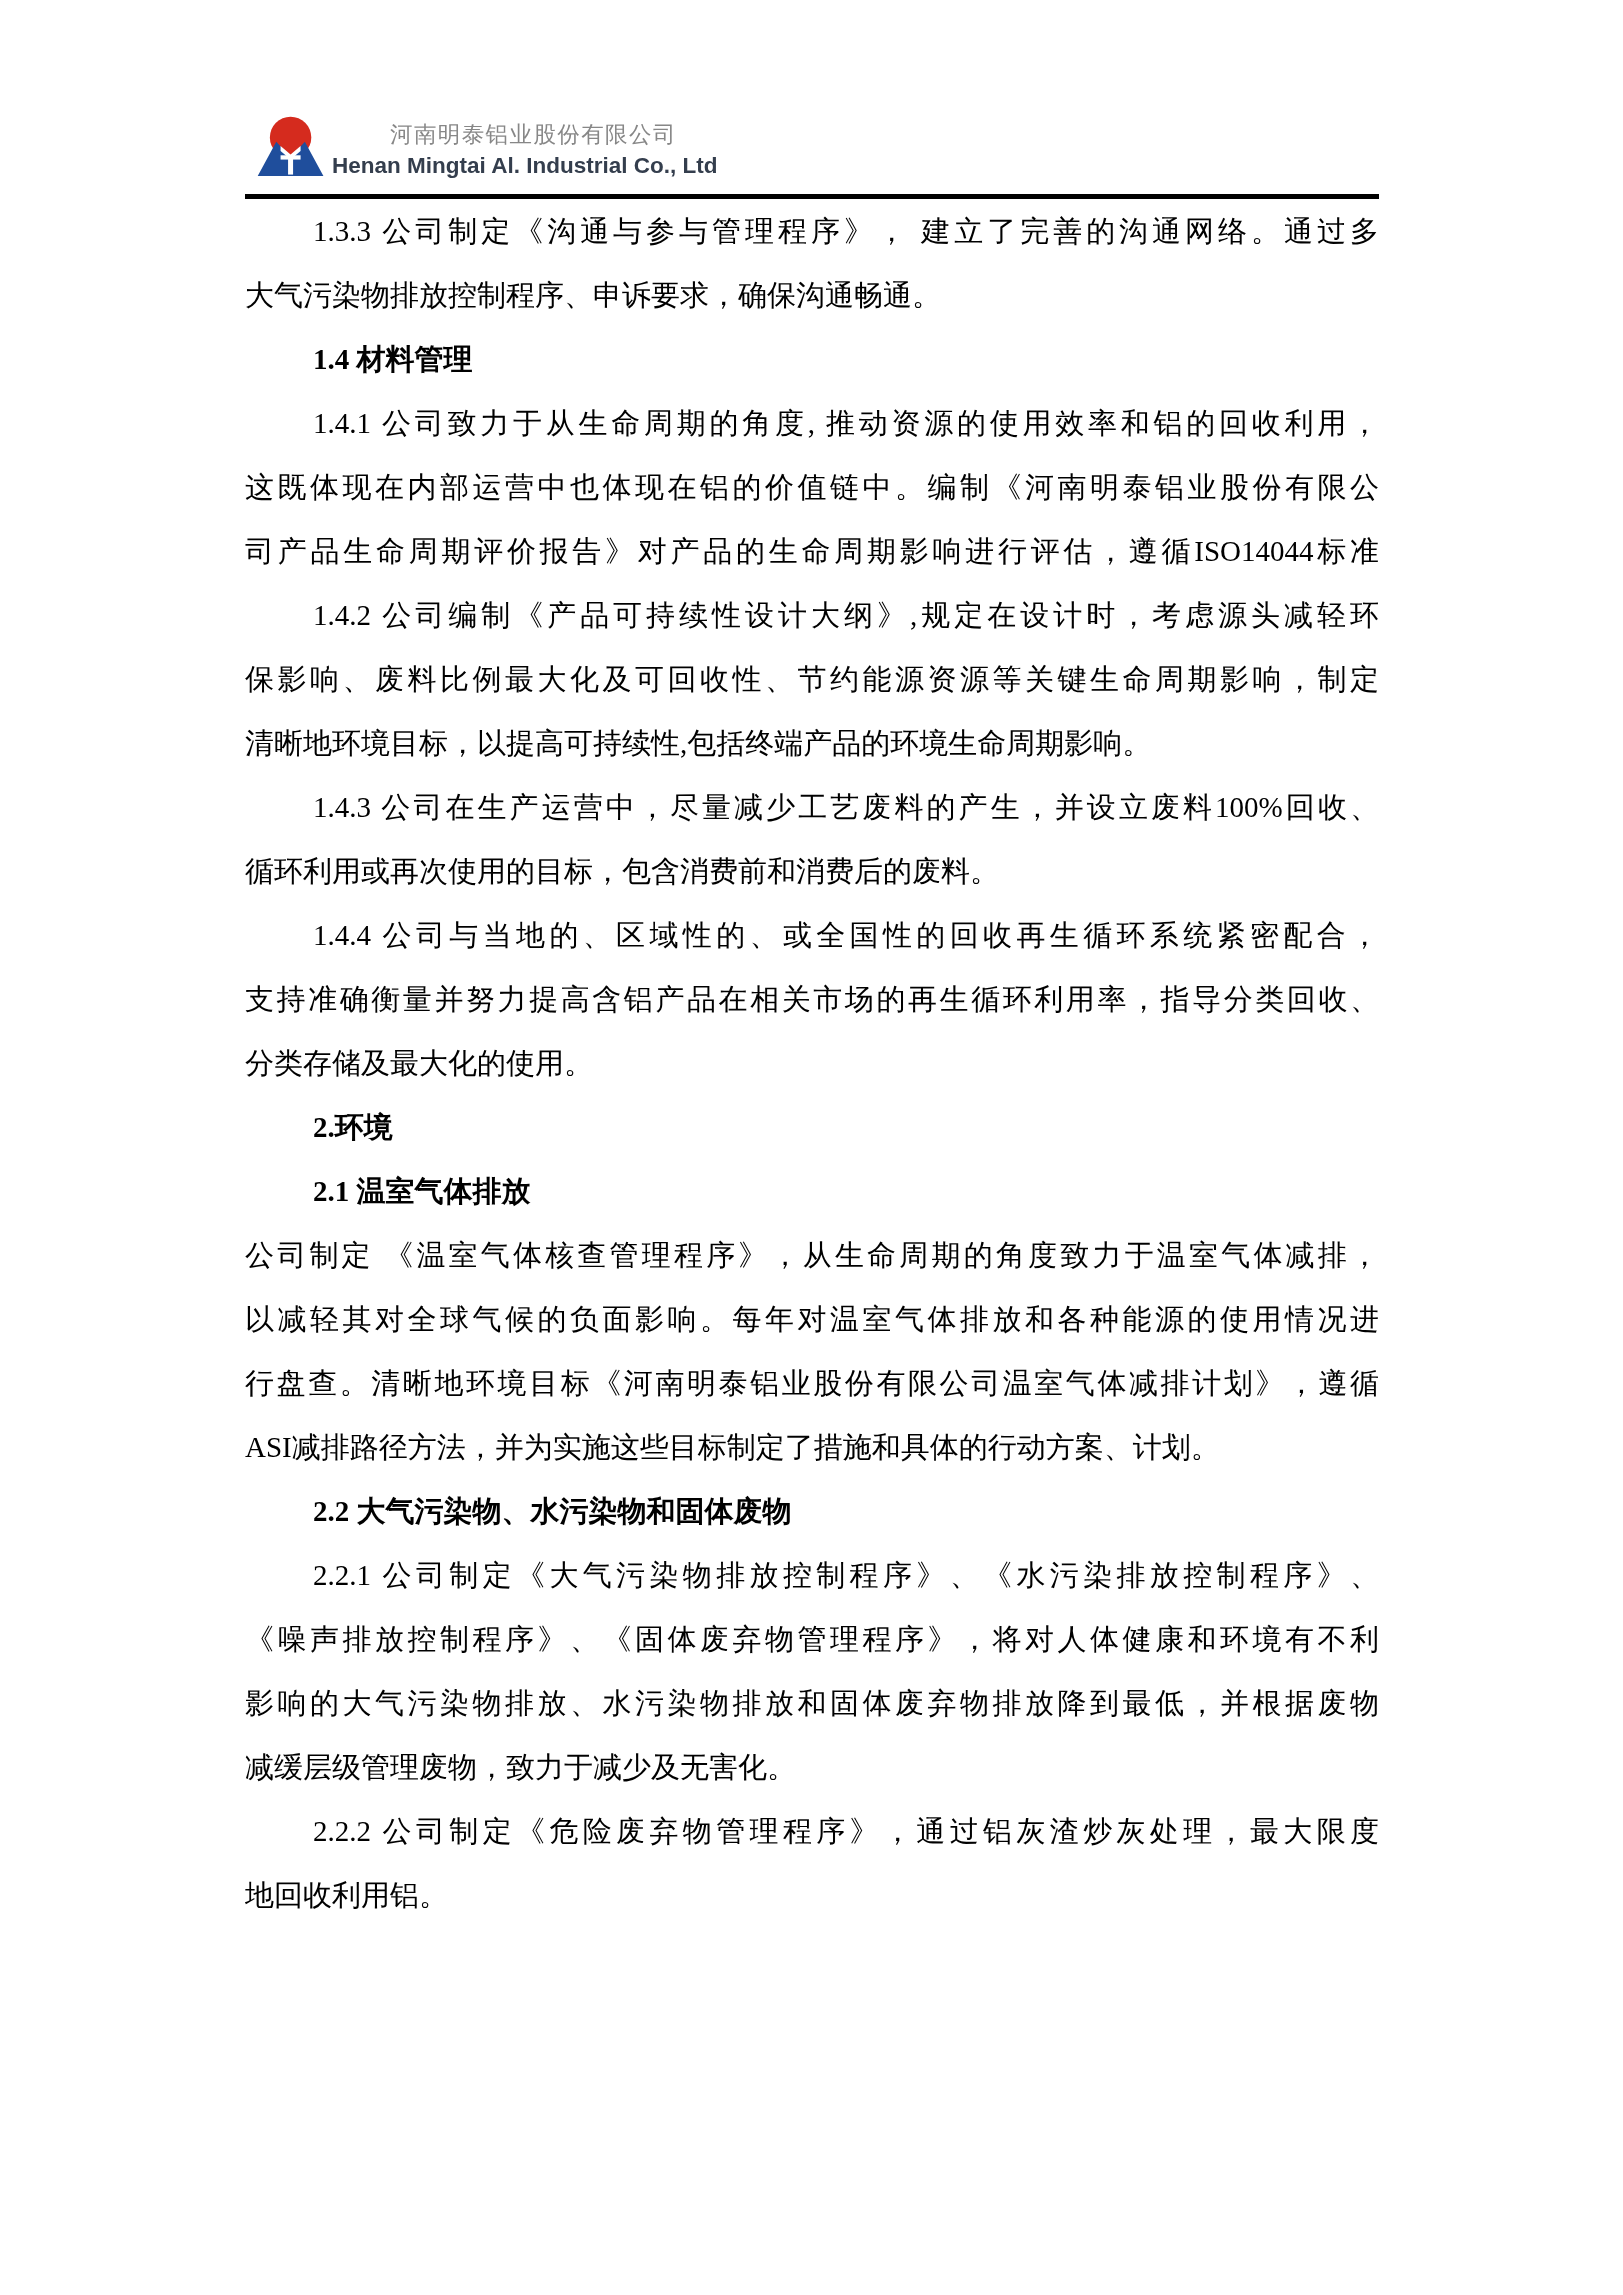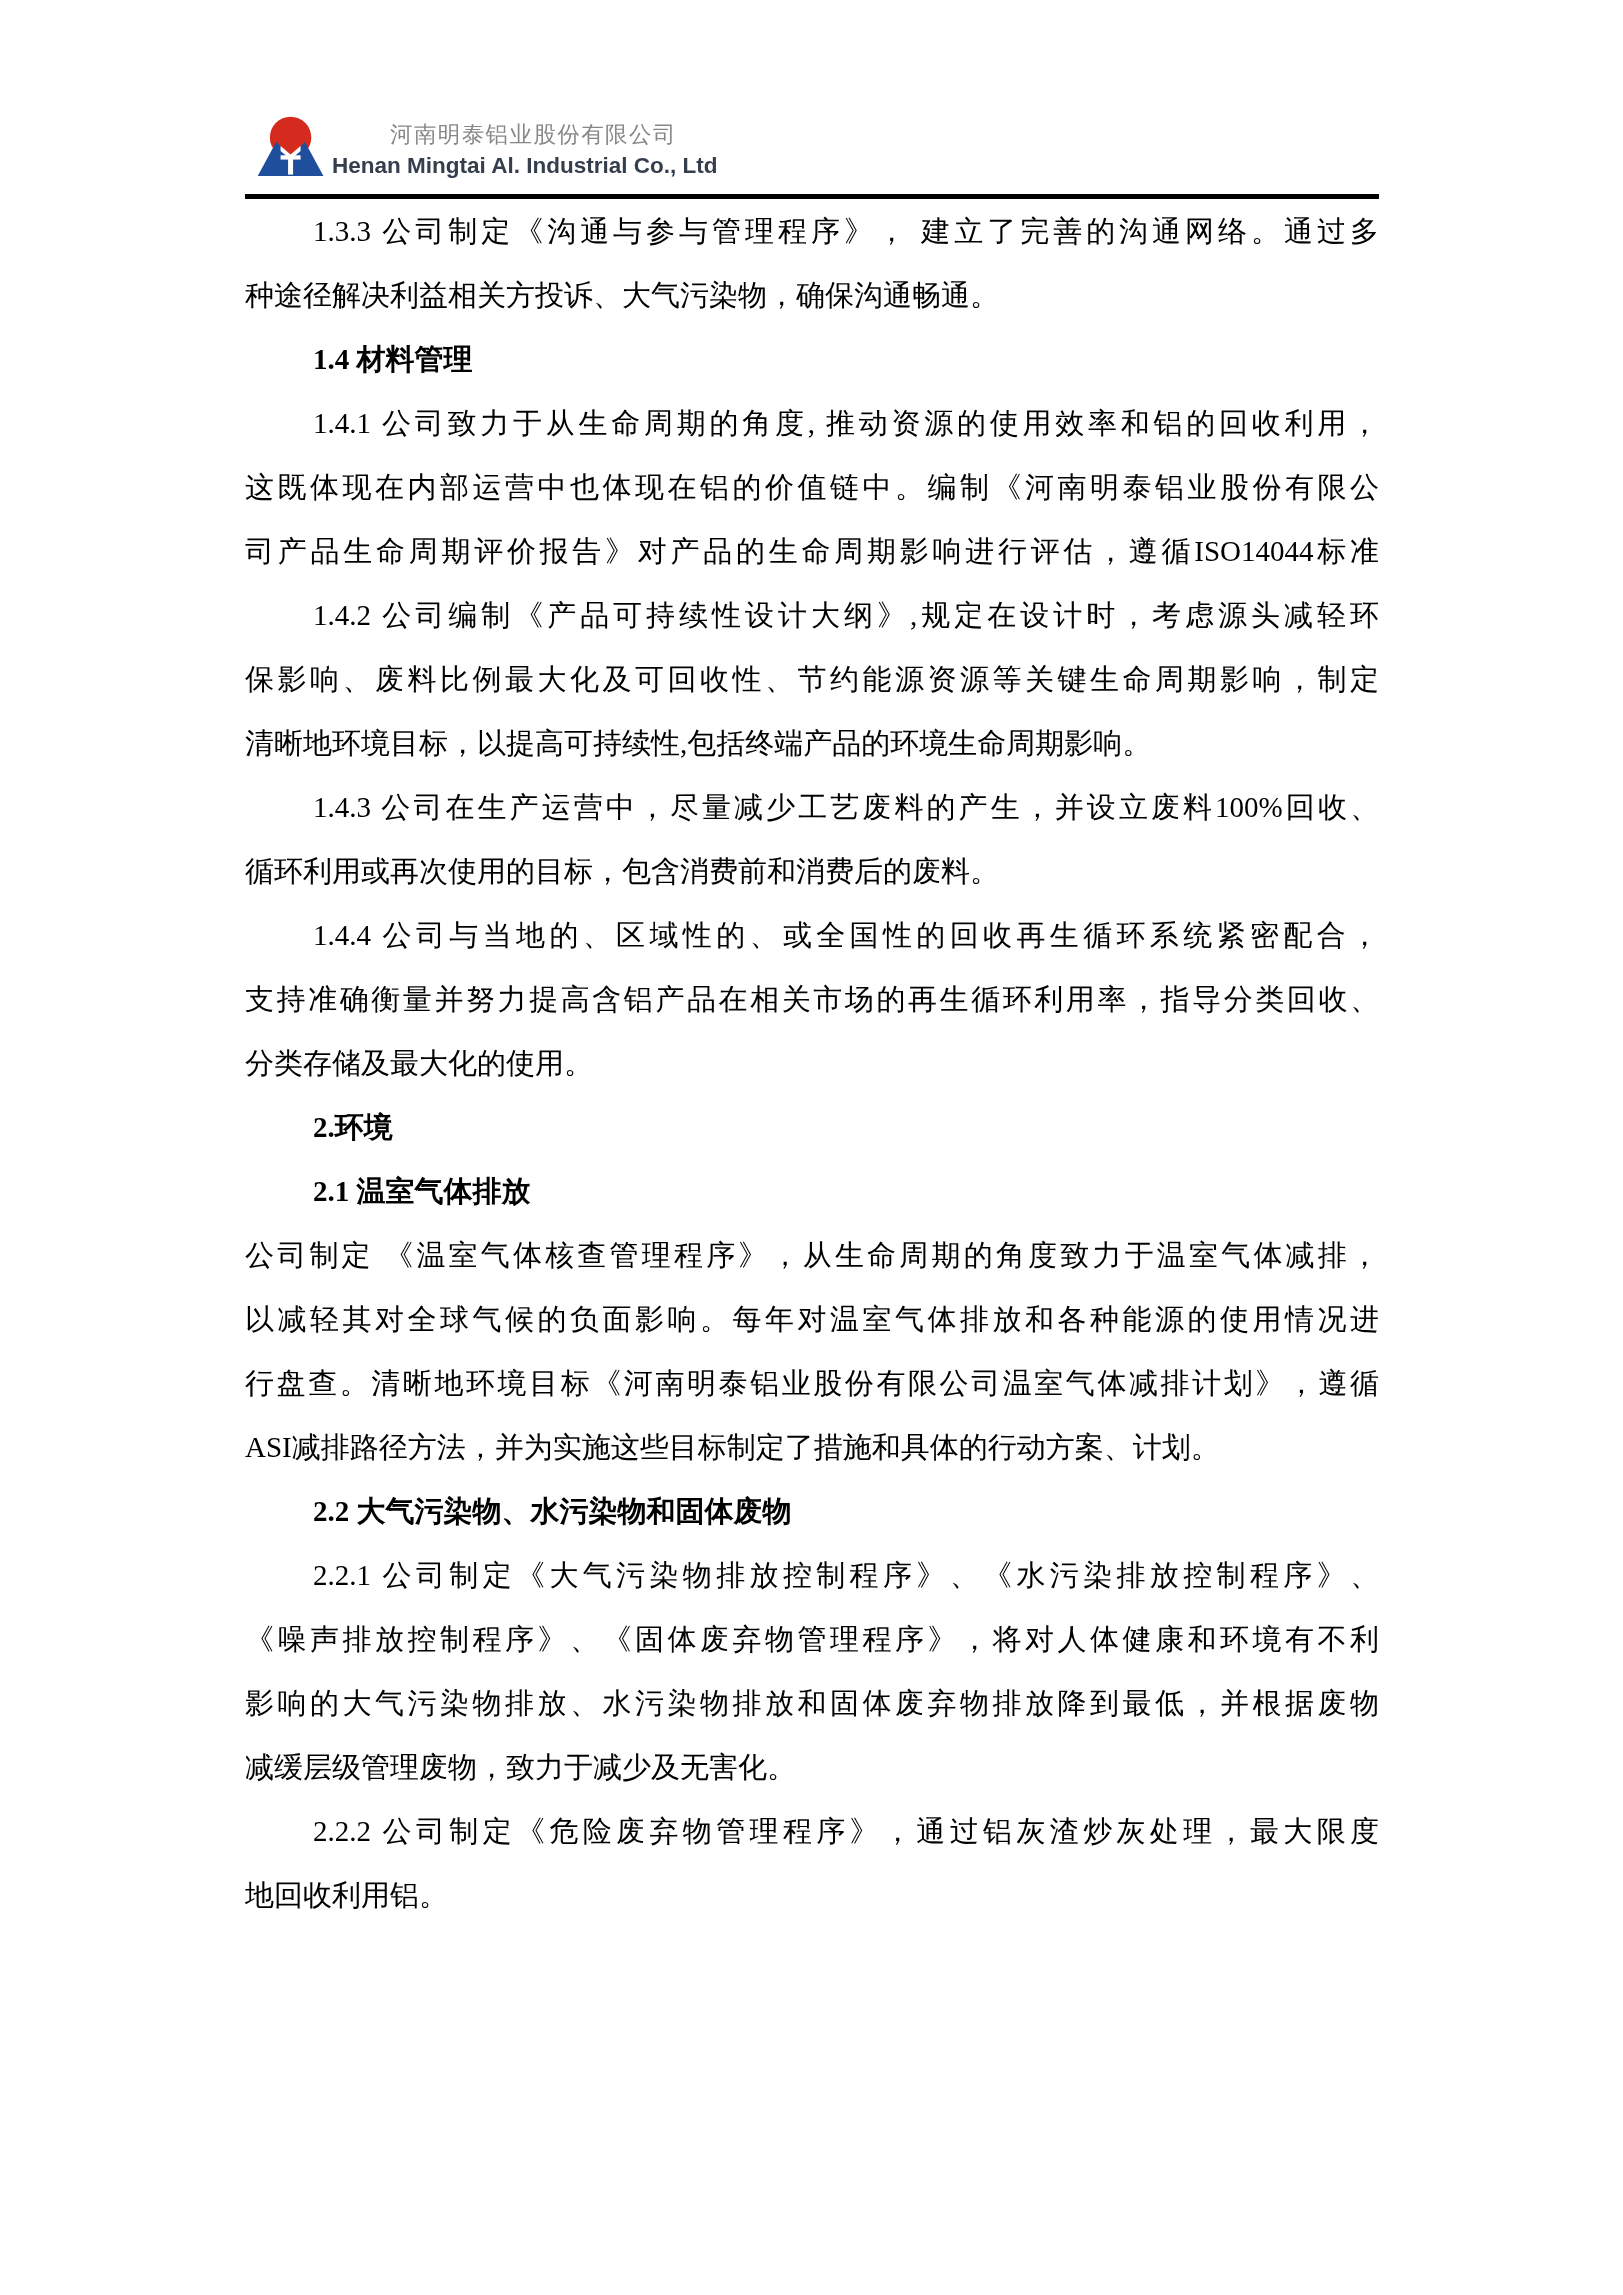--- a/index.html
+++ b/index.html
@@ -50,21 +50,21 @@
       <rect x="44.5" y="55" width="7" height="27" fill="#ffffff"></rect>
     </svg>
     <div class="name-zh">河南明泰铝业股份有限公司</div>
     <div class="name-en">Henan Mingtai Al. Industrial Co., Ltd</div>
   </div>
 
   <div class="rule"></div>
 
   <main class="content">
     <div class="ln indent just">1.3.3 公司制定《沟通与参与管理程序》， 建立了完善的沟通网络。通过多</div>
-    <div class="ln">种途径解决利益相关方投诉、大气污染物，确保沟通畅通。</div>
+    <div class="ln">大气污染物排放控制程序、申诉要求，确保沟通畅通。</div>
     <div class="ln indent bold">1.4 材料管理</div>
     <div class="ln indent just">1.4.1 公司致力于从生命周期的角度, 推动资源的使用效率和铝的回收利用，</div>
     <div class="ln just">这既体现在内部运营中也体现在铝的价值链中。编制《河南明泰铝业股份有限公</div>
     <div class="ln just">司产品生命周期评价报告》对产品的生命周期影响进行评估，遵循ISO14044标准</div>
     <div class="ln indent just">1.4.2 公司编制《产品可持续性设计大纲》,规定在设计时，考虑源头减轻环</div>
     <div class="ln just">保影响、废料比例最大化及可回收性、节约能源资源等关键生命周期影响，制定</div>
     <div class="ln">清晰地环境目标，以提高可持续性,包括终端产品的环境生命周期影响。</div>
     <div class="ln indent just">1.4.3 公司在生产运营中，尽量减少工艺废料的产生，并设立废料100%回收、</div>
     <div class="ln">循环利用或再次使用的目标，包含消费前和消费后的废料。</div>
     <div class="ln indent just">1.4.4 公司与当地的、区域性的、或全国性的回收再生循环系统紧密配合，</div>

